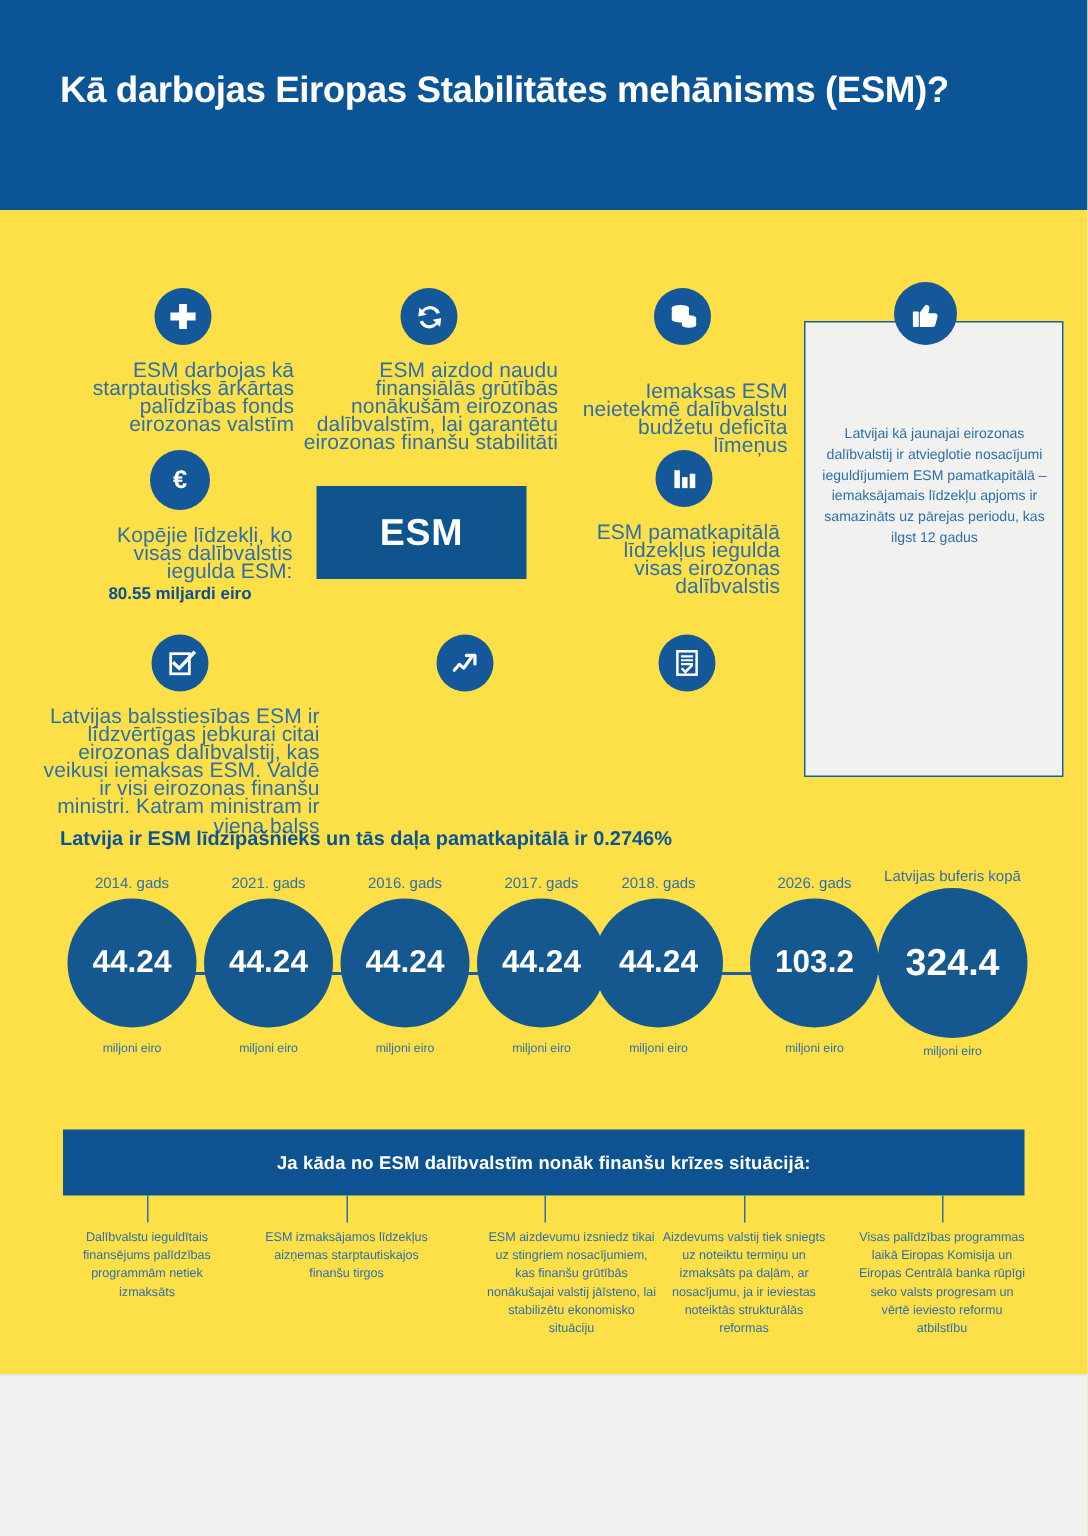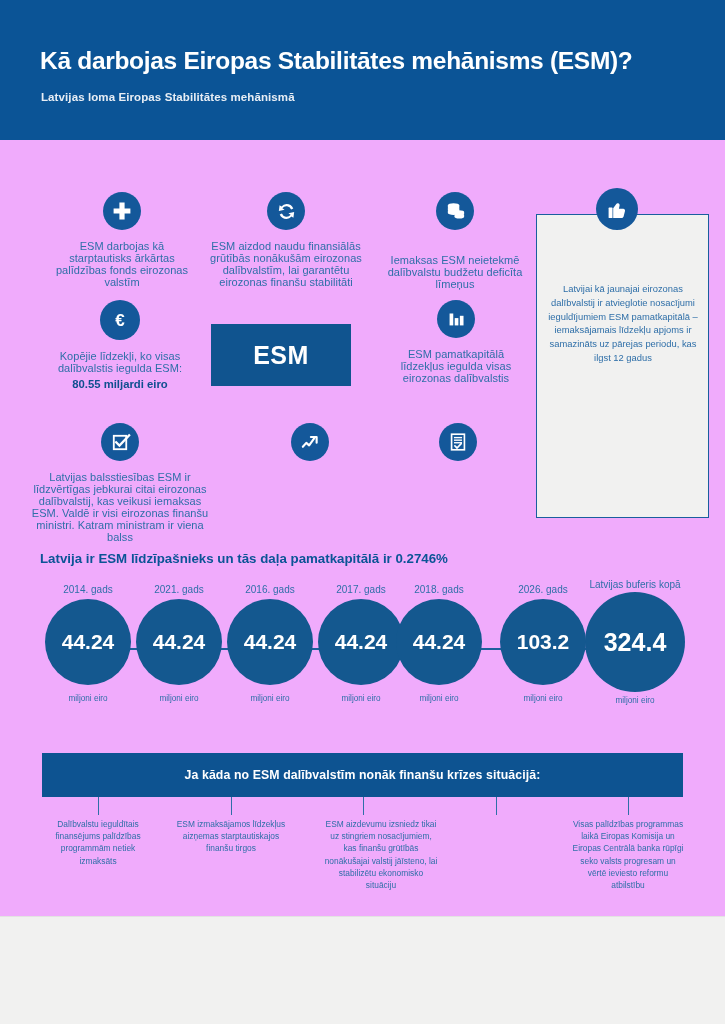--- a/index.html
+++ b/index.html
@@ -2,21 +2,21 @@
 <html><head>
 <meta charset="utf-8">
 <style>
   * { box-sizing: border-box; margin: 0; padding: 0; }
   html, body {
     width: 725px; height: 1024px;
     background: #f1f1f0;
     font-family: "Liberation Sans", sans-serif;
     overflow: hidden;
   }
-  .page { position: relative; width: 725px; height: 1024px; background: #f0abfc; }
+  .page { position: relative; width: 725px; height: 1024px; background: #fde047; }
 
   
   .header {
     position: absolute; left: 0; top: 0; width: 725px; height: 140px;
     background: #0b5496;
   }
   .header-title {
     position: absolute; left: 40px; top: 47px;
     font-size: 24.5px; font-weight: bold; color: #ffffff;
     letter-spacing: -0.3px; white-space: nowrap;
@@ -30,22 +30,23 @@
   
   .badge {
     border-radius: 50%;
     background: #14589a;
     display: flex; align-items: center; justify-content: center;
   }
   .badge svg { display: block; }
 
   .cell { position: absolute; text-align: center; }
   .cell .cap {
-    font-size: 11px; line-height: 12.1px; color: #2f6fa8;
+    font-size: 14px; line-height: 12.1px; color: #2f6fa8;
     letter-spacing: 0.05px;
+    text-align: right;
   }
   .cell .badge-wrap { display: flex; justify-content: center; }
 
   
   .esm-box {
     position: absolute; left: 211px; top: 324px; width: 140px; height: 62px;
     background: #10548f; display: flex; align-items: center; justify-content: center;
   }
   .esm-box span {
     color: #ffffff; font-size: 25px; font-weight: bold; letter-spacing: 0.5px;
@@ -108,21 +109,20 @@
     background: #f1f1f0; border-top: 1px solid #e3e3e2;
   }
 </style>
 </head>
 <body>
 
 <div class="page">
 
   <div class="header">
     <div class="header-title">Kā darbojas Eiropas Stabilitātes mehānisms (ESM)?</div>
-    <div class="header-sub">Latvijas loma Eiropas Stabilitātes mehānismā</div>
   </div>
 
   <div class="cell" style="left:48px; top:192px; width:148px;">
     <div class="badge-wrap">
       <div class="badge" style="width:38px;height:38px;">
         <svg width="22" height="22" viewBox="0 0 22 22">
             <path d="M8.4 2.6h5.2v5.8h5.8v5.2h-5.8v5.8H8.4v-5.8H2.6V8.4h5.8z" fill="#fff"></path>
           </svg>
       </div>
     </div>
@@ -300,20 +300,21 @@
 
   <div class="tick" style="left:98px;"></div>
   <div class="tick" style="left:231px;"></div>
   <div class="tick" style="left:363px;"></div>
   <div class="tick" style="left:496px;"></div>
   <div class="tick" style="left:628px;"></div>
 
   <div class="crisis-col" style="left:41px;  width:114px;">Dalībvalstu ieguldītais finansējums palīdzības programmām netiek izmaksāts</div>
   <div class="crisis-col" style="left:174px; width:114px;">ESM izmaksājamos līdzekļus aizņemas starptautiskajos finanšu tirgos</div>
   <div class="crisis-col" style="left:324px; width:114px;">ESM aizdevumu izsniedz tikai uz stingriem nosacījumiem, kas finanšu grūtībās nonākušajai valstij jāīsteno, lai stabilizētu ekonomisko situāciju</div>
+  <div class="crisis-col" style="left:439px; width:114px;">Aizdevums valstij tiek sniegts uz noteiktu termiņu un izmaksāts pa daļām, ar nosacījumu, ja ir ieviestas noteiktās strukturālās reformas</div>
   <div class="crisis-col" style="left:571px; width:114px;">Visas palīdzības programmas laikā Eiropas Komisija un Eiropas Centrālā banka rūpīgi seko valsts progresam un vērtē ieviesto reformu atbilstību</div>
 
   <div class="footer">
     
     
 
     
 
     
 

